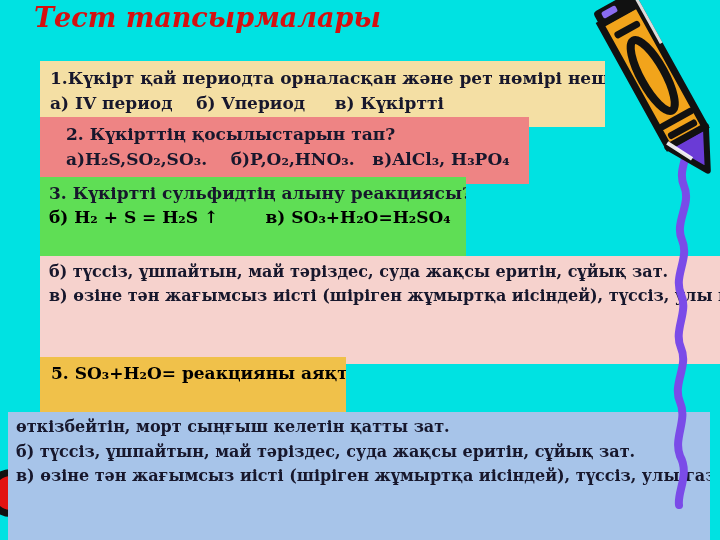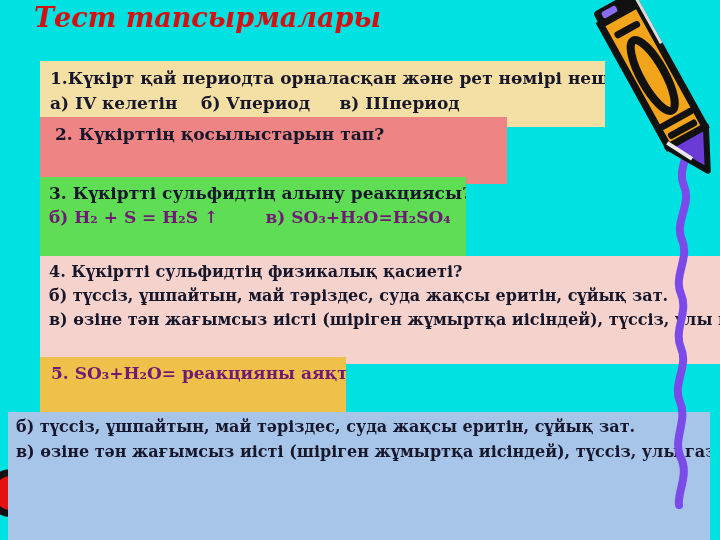--- a/index.html
+++ b/index.html
@@ -28,24 +28,24 @@
   }
 
   .qbox {
     position: absolute;
     z-index: 2;
     font-weight: bold;
     color: #17172C;
     overflow: hidden;
   }
   .line { white-space: pre; }
-  .navy { color: #701a75; }
+  .navy { color: #000000; }
 
   .q1 { left: 40px; top: 61px;  width: 545px; height: 56px;  background: #F4DFA4; padding: 5px 10px; font-size: 17px; line-height: 25px; }
-  .q2 { left: 40px; top: 117px; width: 437px; height: 57px;  background: #EE8484; padding: 5px 15px;  font-size: 17px; line-height: 25px; }
+  .q2 { left: 40px; top: 117px; width: 437px; height: 57px;  background: #EE8484; padding: 5px 26px;  font-size: 17px; line-height: 25px; }
   .q3 { left: 40px; top: 177px; width: 408px; height: 77px;  background: #5FDE55; padding: 4px 9px;  font-size: 17px; line-height: 24px; }
   .q4 { left: 40px; top: 256px; width: 672px; height: 100px; background: #F6D2CD; padding: 4px 9px;  font-size: 16px; line-height: 24px; }
   .q5 { left: 40px; top: 357px; width: 284px; height: 55px;  background: #F0C14A; padding: 4px 11px; font-size: 17px; line-height: 24px; }
   .q6 { left: 8px;  top: 412px; width: 686px; height: 128px; background: #A7C4E9; padding: 3px 8px;  font-size: 16px; line-height: 24.5px; }
 
   .q5 .opt { margin-right: 34px; }
   .q5 .opt:last-child { margin-right: 0; }
 
   .red-dot {
     position: absolute;
@@ -71,46 +71,47 @@
 </style>
 </head>
 <body>
 
 <div id="slide">
 
   <div class="slide-title">Тест тапсырмалары</div>
 
   <div class="qbox q1">
     <div class="line">1.Күкірт қай периодта орналасқан және рет нөмірі неше?</div>
-    <div class="line">а) IV келетін    б) Vпериод     в) IIIпериод</div>
+    <div class="line">а) IV период    б) Vпериод     в) Күкіртті</div>
   </div>
 
   <div class="qbox q2">
     <div class="line">2. Күкірттің қосылыстарын тап?</div>
+    <div class="line">а)H₂S,SO₂,SO₃.    б)P,O₂,HNO₃.   в)AlCl₃, H₃PO₄</div>
   </div>
 
   <div class="qbox q3">
     <div class="line">3. Күкіртті сульфидтің алыну реакциясы?</div>
     <div class="line navy">б) H₂ + S = H₂S ↑        в) SO₃+H₂O=H₂SO₄</div>
   </div>
 
   <div class="qbox q4">
-    <div class="line">4. Күкіртті сульфидтің физикалық қасиеті?</div>
     <div class="line">б) түссіз, ұшпайтын, май тәріздес, суда жақсы еритін, сұйық зат.</div>
     <div class="line">в) өзіне тән жағымсыз иісті (шіріген жұмыртқа иісіндей), түссіз, улы газ.</div>
   </div>
 
   <div class="qbox q5">
     <div class="line navy">5. SO₃+H₂O= реакцияны аяқта</div>
     <div class="line">
       <span class="opt">а) H₂SO₄</span><span class="opt navy">б) H₂S ↑</span><span class="opt">в) HN0₃</span>
     </div>
   </div>
 
   <div class="qbox q6">
+    <div class="line">өткізбейтін, морт сыңғыш келетін қатты зат.</div>
     <div class="line">б) түссіз, ұшпайтын, май тәріздес, суда жақсы еритін, сұйық зат.</div>
     <div class="line">в) өзіне тән жағымсыз иісті (шіріген жұмыртқа иісіндей), түссіз, улы газ.</div>
   </div>
 
   <div class="red-dot"></div>
 
   <svg class="deco-svg" viewBox="0 0 142 540">
 
     <path d="M 106 138 C 116 150 98 168 106 186
              C 114 204 96 222 104 240

